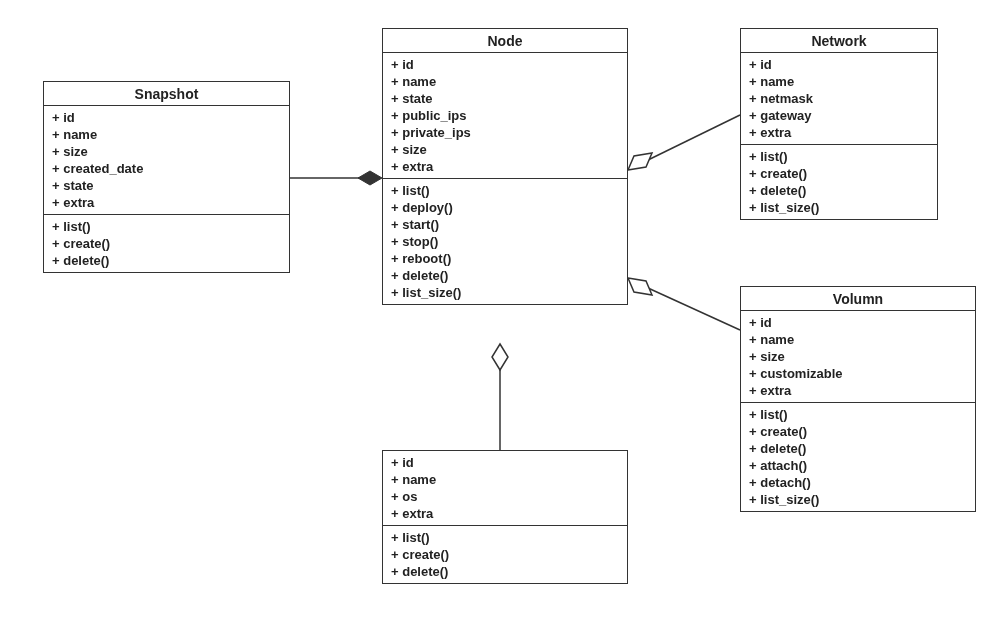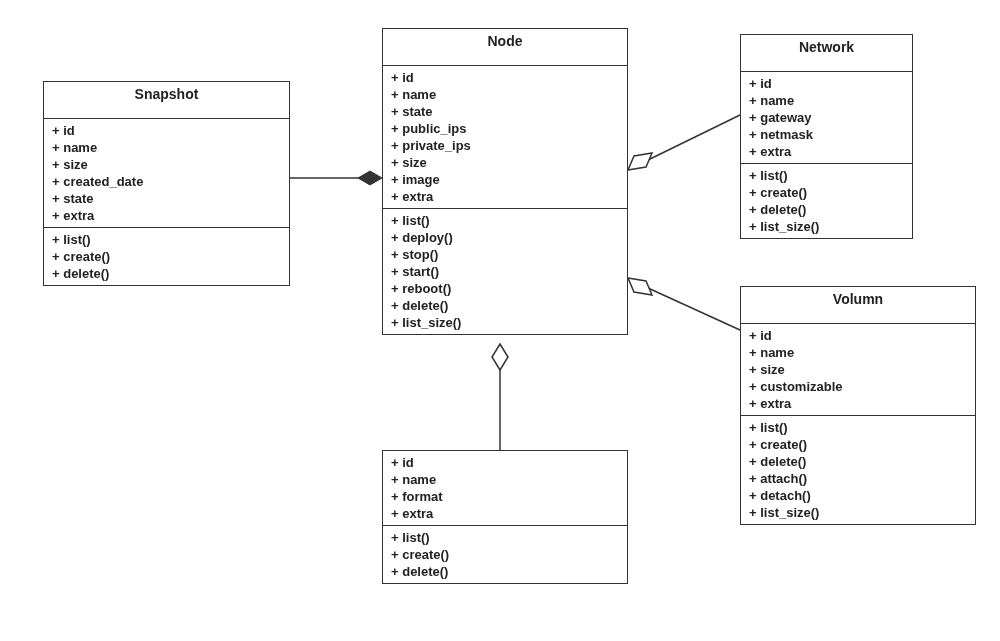--- a/index.html
+++ b/index.html
@@ -23,21 +23,21 @@
   .class-box {
     position: absolute;
     border: 1.5px solid #333;
     background: #fff;
     box-sizing: border-box;
   }
   .class-title {
     border-bottom: 1.5px solid #333;
     text-align: center;
     font-weight: bold;
-    padding: 4px 0 16px 0;
+    padding: 4px 0 3px 0;
     font-size: 14px;
   }
   .section {
     border-bottom: 1.5px solid #333;
     padding: 3px 8px 3px 8px;
   }
   .section:last-child { border-bottom: none; }
   .item { line-height: 17px; white-space: pre; font-weight: bold; }
   .bold { font-weight: bold; }
 </style>
@@ -78,41 +78,40 @@
 
 <div class="class-box" style="left:382px; top:28px; width:246px;">
   <div class="class-title">Node</div>
   <div class="section">
     <div class="item">+ id</div>
     <div class="item">+ name</div>
     <div class="item">+ state</div>
     <div class="item">+ public_ips</div>
     <div class="item">+ private_ips</div>
     <div class="item">+ size</div>
-    <div class="item">+ image</div>
     <div class="item">+ extra</div>
   </div>
   <div class="section">
     <div class="item">+ list()</div>
     <div class="item">+ deploy()</div>
+    <div class="item">+ start()</div>
     <div class="item">+ stop()</div>
-    <div class="item">+ start()</div>
     <div class="item">+ reboot()</div>
     <div class="item">+ delete()</div>
     <div class="item">+ list_size()</div>
   </div>
 </div>
 
-<div class="class-box" style="left:740px; top:34px; width:173px;">
+<div class="class-box" style="left:740px; top:28px; width:198px;">
   <div class="class-title">Network</div>
   <div class="section">
     <div class="item">+ id</div>
     <div class="item">+ name</div>
+    <div class="item">+ netmask</div>
     <div class="item">+ gateway</div>
-    <div class="item">+ netmask</div>
     <div class="item">+ extra</div>
   </div>
   <div class="section">
     <div class="item">+ list()</div>
     <div class="item">+ create()</div>
     <div class="item">+ delete()</div>
     <div class="item">+ list_size()</div>
   </div>
 </div>
 
@@ -132,21 +131,21 @@
     <div class="item">+ attach()</div>
     <div class="item">+ detach()</div>
     <div class="item">+ list_size()</div>
   </div>
 </div>
 
 <div class="class-box" style="left:382px; top:450px; width:246px;">
   <div class="section">
     <div class="item">+ id</div>
     <div class="item">+ name</div>
-    <div class="item">+ format</div>
+    <div class="item">+ os</div>
     <div class="item">+ extra</div>
   </div>
   <div class="section">
     <div class="item">+ list()</div>
     <div class="item">+ create()</div>
     <div class="item">+ delete()</div>
   </div>
 </div>
 
 </body></html>

